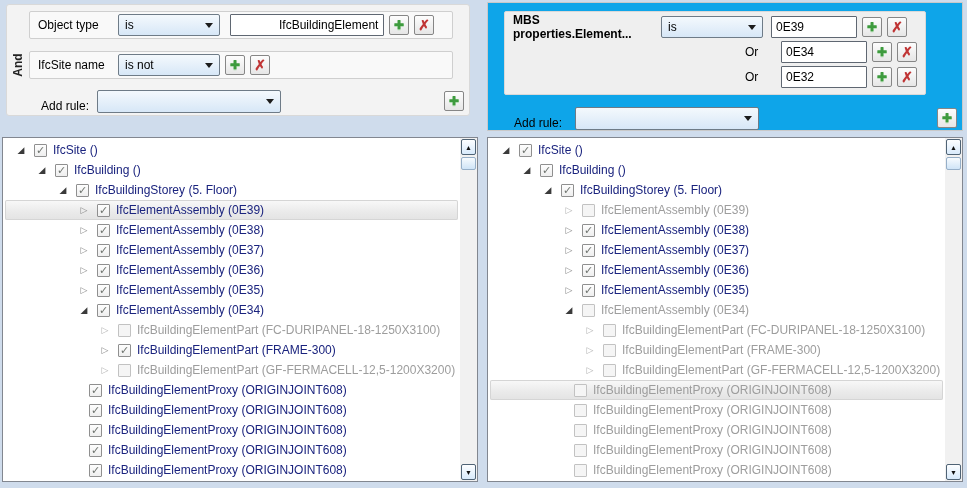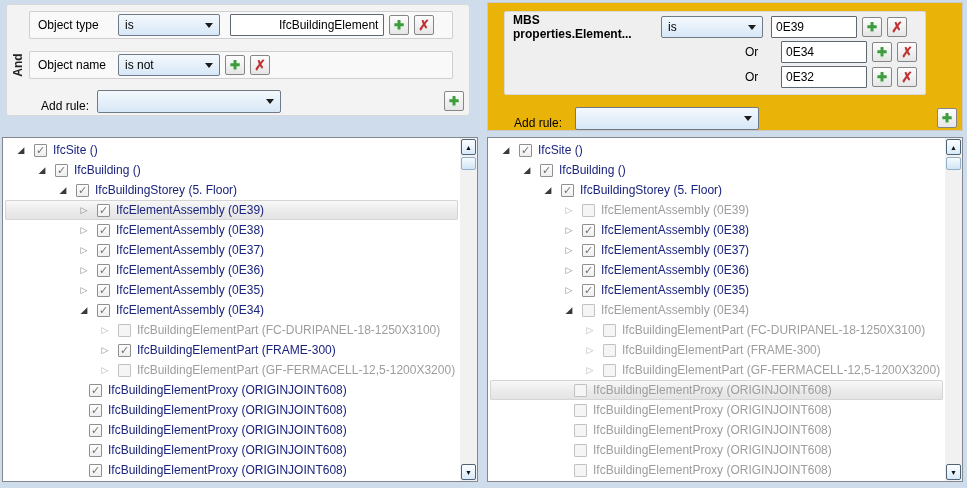--- a/index.html
+++ b/index.html
@@ -2,21 +2,21 @@
 <html><head>
 <meta charset="utf-8">
 <style>
   html,body{margin:0;padding:0;}
   body{font-family:"Liberation Sans",sans-serif;}
   #stage{position:relative;width:967px;height:488px;background:#cfdcec;overflow:hidden;}
 
   
   .panel{position:absolute;box-sizing:border-box;}
   .panel-left{left:6px;top:4px;width:464px;height:112px;background:#f3f3f3;border:1px solid #d9d9d9;border-radius:3px;}
-  .panel-right{left:487px;top:2px;width:476px;height:129px;background:#eab308;border:1px solid #c9c9c9;}
+  .panel-right{left:487px;top:2px;width:476px;height:129px;background:#0ea5e9;border:1px solid #c9c9c9;}
   .and-wrap{position:absolute;left:2px;top:34px;width:18px;height:52px;display:flex;align-items:center;justify-content:center;}
   .and-text{transform:rotate(-90deg);font-size:12px;font-weight:bold;color:#222;white-space:nowrap;}
 
   .rule-row{position:absolute;left:22px;width:424px;height:28px;background:#f9f9f9;border:1px solid #cfcfcf;border-radius:2px;
             display:flex;align-items:center;padding-left:8px;box-sizing:border-box;}
   .rr1{top:6px}.rr2{top:46px}
   .f-label{font-size:12px;font-weight:normal;color:#000;width:80px;flex:none;}
 
   .combo{position:relative;display:flex;align-items:center;height:22px;box-sizing:border-box;
          border:1px solid #6e7b87;border-radius:2px;background:linear-gradient(#f4f9fd,#d7e7f7);
@@ -100,21 +100,21 @@
       <input class="vinput w-l" value="IfcBuildingElementPart" style="">
       <button class="sq">
           <span class="glyph-plus">✚</span>
         </button>
       <button class="sq">
           <span class="glyph-x">✗</span>
         </button>
     </div>
 
     <div class="rule-row rr2">
-      <span class="f-label">Object name</span>
+      <span class="f-label">IfcSite name</span>
       <div class="combo combo-op">
         <span>is not</span>
         <span class="arr"></span>
       </div>
       <button class="sq">
           <span class="glyph-plus">✚</span>
         </button>
       <button class="sq">
           <span class="glyph-x">✗</span>
         </button>

